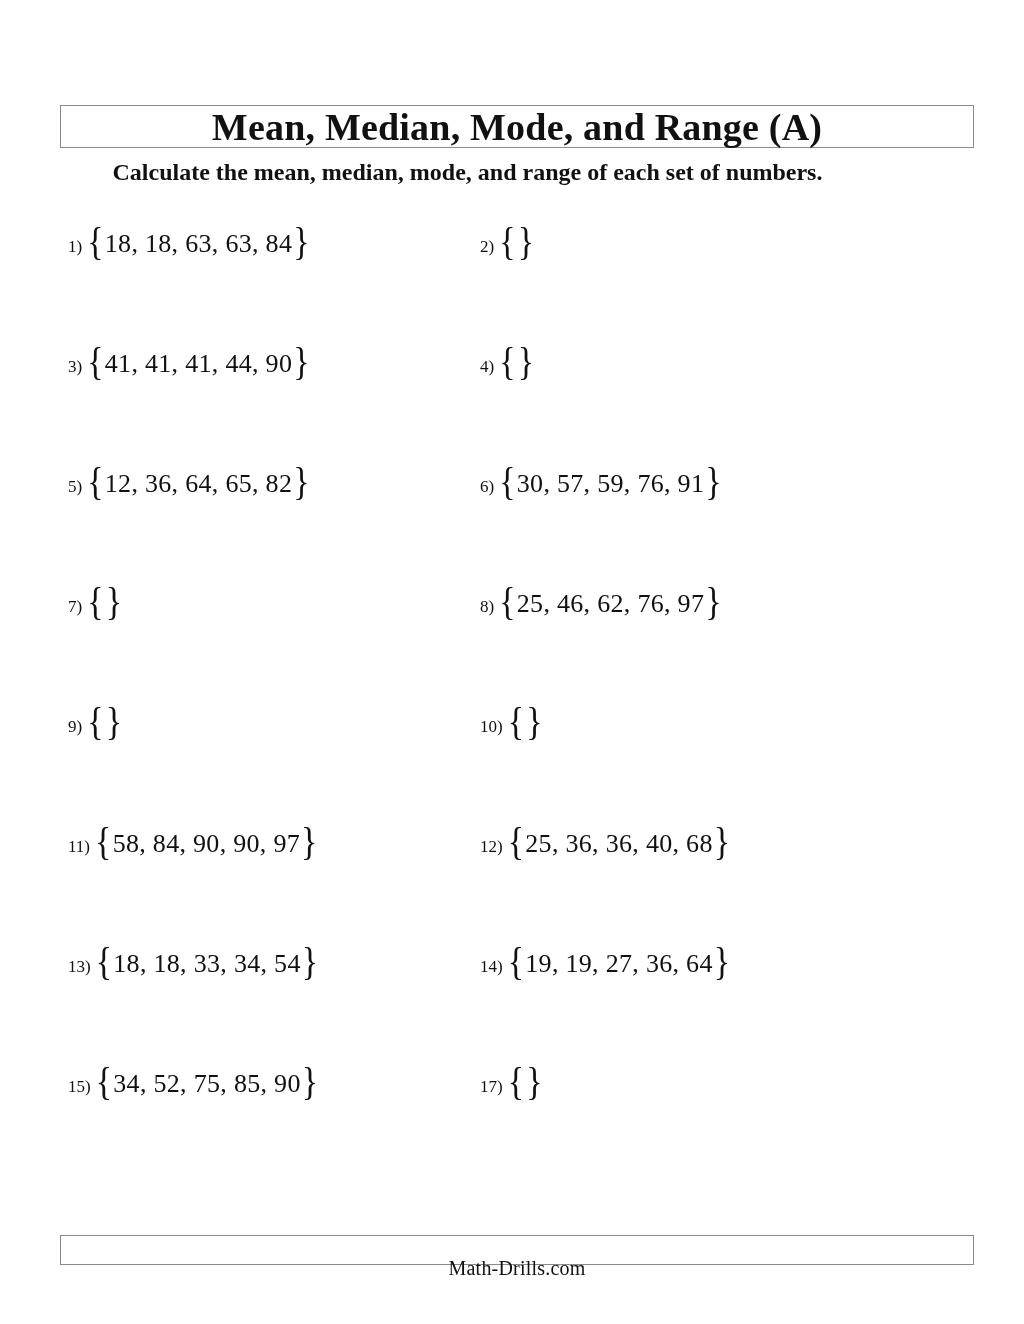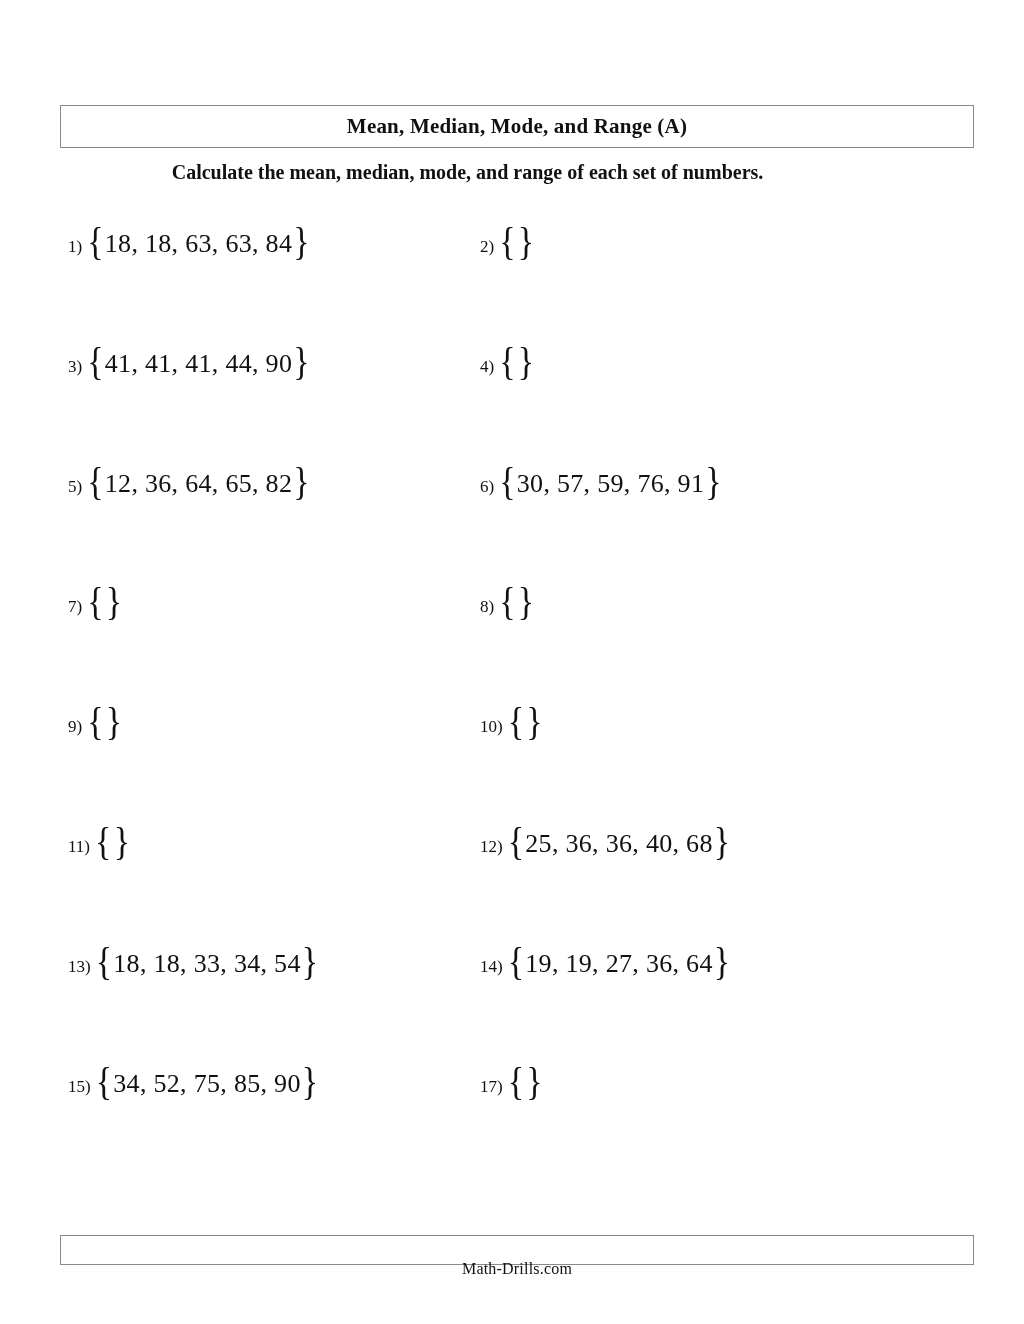--- a/index.html
+++ b/index.html
@@ -12,28 +12,28 @@
     overflow:hidden;
   }
   .title-box {
     position:absolute; left:60px; top:105px;
     width:914px; height:43px;
     border:1px solid #8a8a8a;
     display:flex; align-items:center; justify-content:center;
     background:#ffffff;
   }
   .page-title {
-    font-size:21px; font-weight:bold; letter-spacing:0.2px;
+    font-size:38px; font-weight:bold; letter-spacing:0.2px;
     white-space:nowrap;
     font-family:Liberation Serif, serif;
   }
   .instructions {
     position:absolute; left:0; top:160px; width:935px;
     text-align:center;
-    font-size:20px; font-weight:bold;
+    font-size:24px; font-weight:bold;
     line-height:25px;
   }
   .problems {
     position:absolute; left:60px; top:184px; width:914px;
     display:grid;
     grid-template-columns:412px 1fr;
     grid-auto-rows:120px;
     align-items:center;
   }
   .problem {
@@ -61,21 +61,21 @@
   }
   .brace.open { margin-right:1px; }
   .brace.close { margin-left:1px; }
   .footer-box {
     position:absolute; left:60px; top:1235px;
     width:914px; height:30px;
     border:1px solid #8a8a8a;
     display:flex; align-items:center; justify-content:center;
     background:#ffffff;
   }
-  .footer-text { font-size:16px; letter-spacing:0.2px;margin-top:37px; }
+  .footer-text { font-size:20px; letter-spacing:0.2px;margin-top:37px; }
 </style>
 </head>
 <body>
 
 <div class="title-box">
   <span class="page-title">Mean, Median, Mode, and Range (A)</span>
 </div>
 
 <div class="instructions">Calculate the mean, median, mode, and range of each set of numbers.</div>
 
@@ -134,20 +134,21 @@
     <span class="pnum">7)</span>
     <span class="pset">
         <span class="brace open">{</span>
         <span class="brace close">}</span>
       </span>
   </div>
   <div class="problem">
     <span class="pnum">8)</span>
     <span class="pset">
         <span class="brace open">{</span>
+        <span>25, 46, 62, 76, 97</span>
         <span class="brace close">}</span>
       </span>
   </div>
 
   <div class="problem">
     <span class="pnum">9)</span>
     <span class="pset">
         <span class="brace open">{</span>
         <span class="brace close">}</span>
       </span>
@@ -157,20 +158,21 @@
     <span class="pset">
         <span class="brace open">{</span>
         <span class="brace close">}</span>
       </span>
   </div>
 
   <div class="problem">
     <span class="pnum">11)</span>
     <span class="pset">
         <span class="brace open">{</span>
+        <span>58, 84, 90, 90, 97</span>
         <span class="brace close">}</span>
       </span>
   </div>
   <div class="problem">
     <span class="pnum">12)</span>
     <span class="pset">
         <span class="brace open">{</span>
         <span>25, 36, 36, 40, 68</span>
         <span class="brace close">}</span>
       </span>

